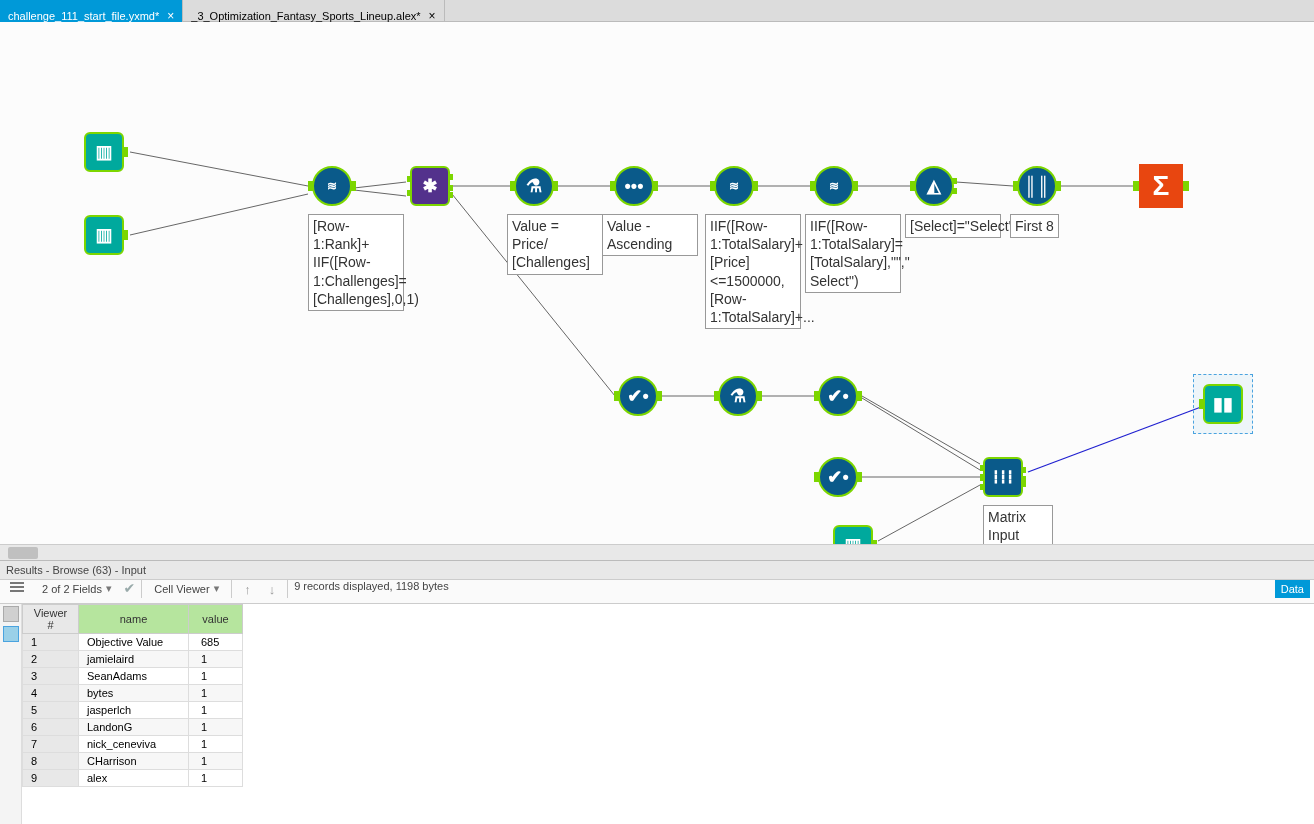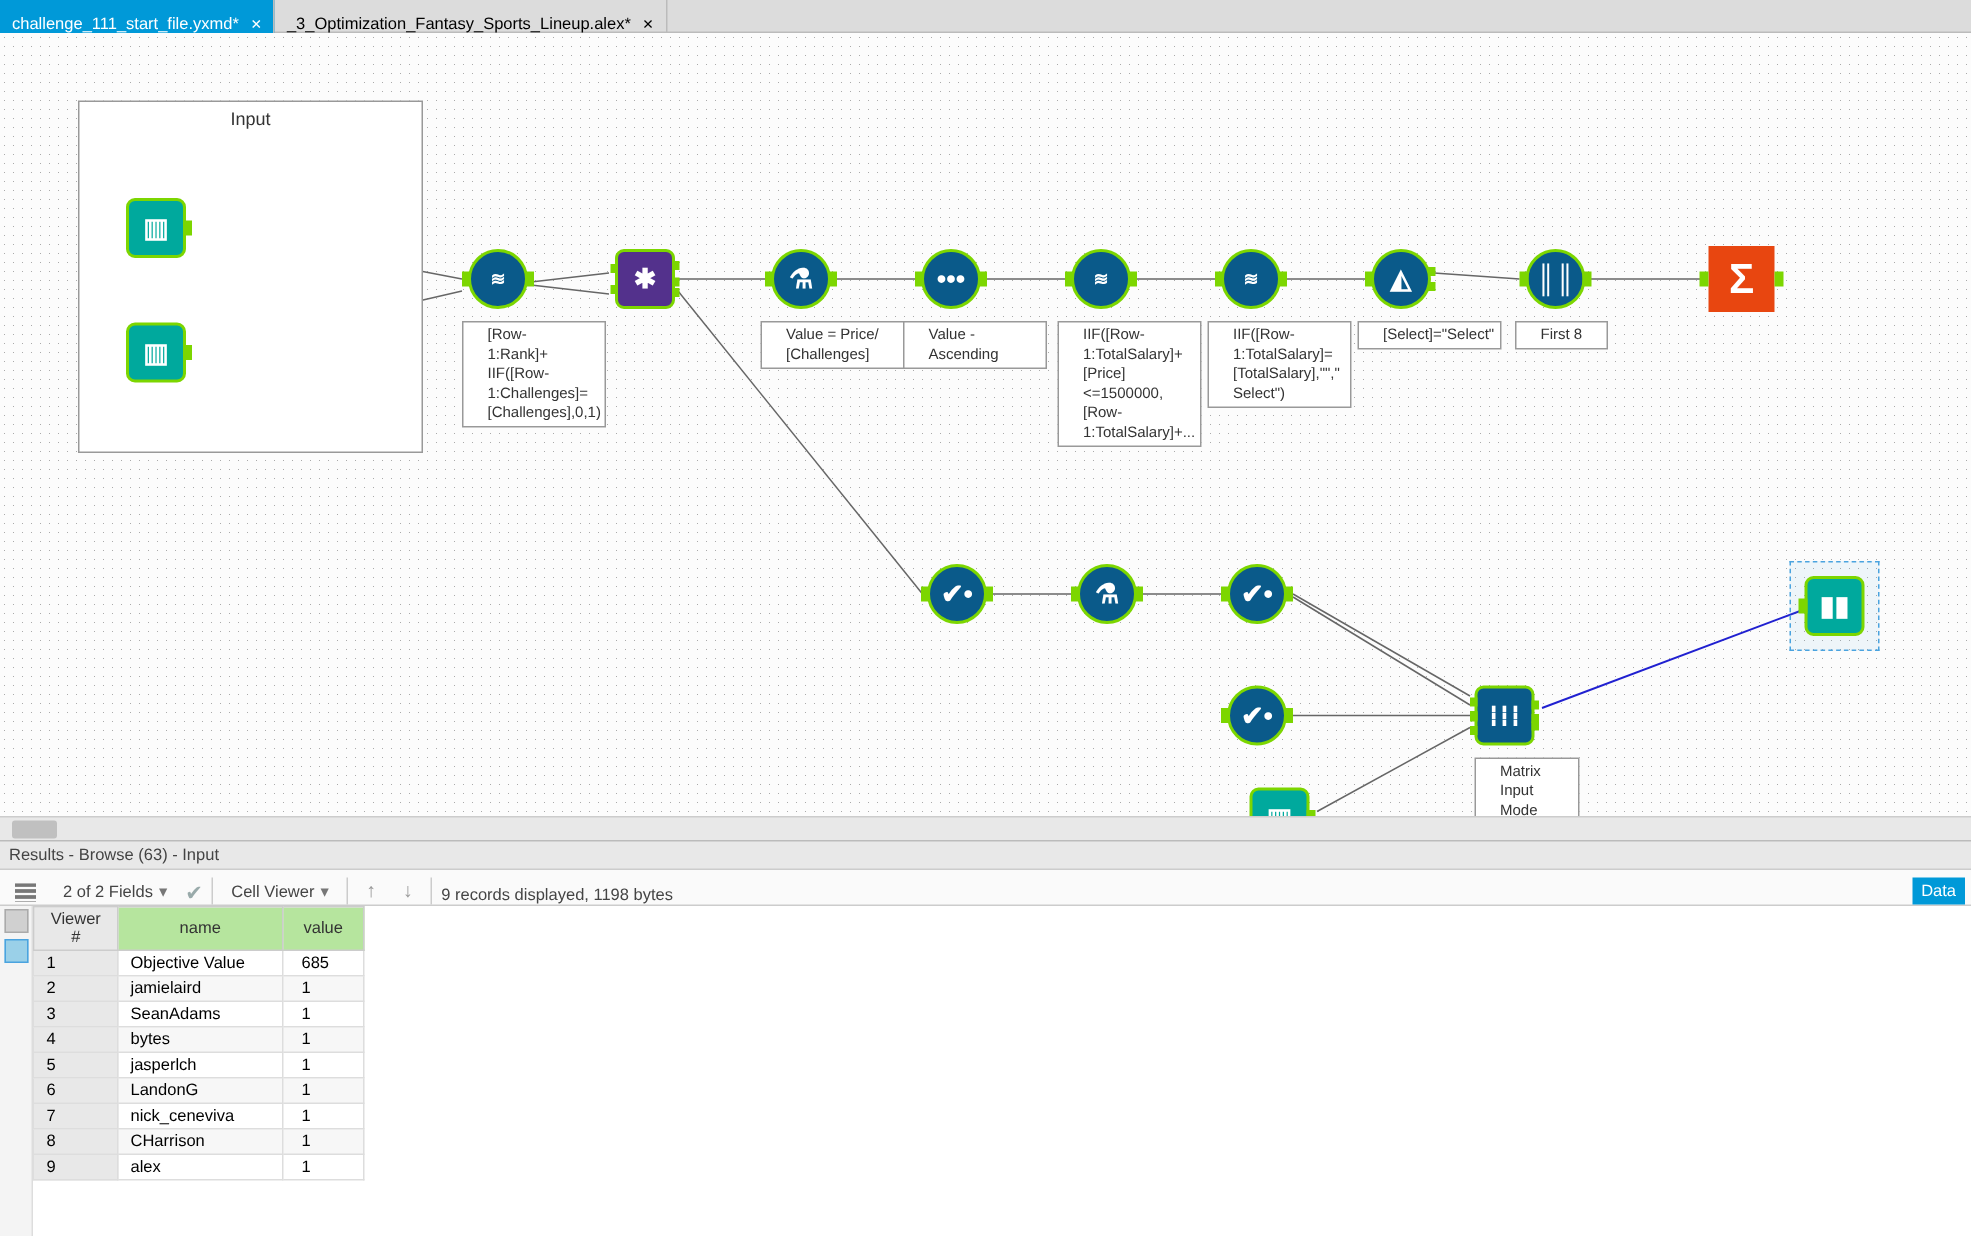--- a/index.html
+++ b/index.html
@@ -25,31 +25,31 @@
 .tool.square { border-radius: 6px; }
 .tool.purple { background: #53318c; }
 .tool.teal { background: #00a99d; border-radius: 6px; }
 .tool.red { background: #e84610; border-radius: 0; border: none; width: 44px; height: 44px; }
 .tool.opt { background: #0a5a8a; border-radius: 6px; }
 .port-in { position:absolute; left:-6px; top:50%; transform:translateY(-50%); width:6px; height:10px; background:#7cd600; }
 .port-out { position:absolute; right:-6px; top:50%; transform:translateY(-50%); width:6px; height:10px; background:#7cd600; }
 .port-small { position:absolute; width:5px; height:6px; background:#7cd600; }
 
 
-.annot { position: absolute; background: #fff; border: 1px solid #999; padding: 2px 16px; font-size: 10px; color: #333; line-height: 1.3; max-width: 96px; }
+.annot { position: absolute; background: #fff; border: 1px solid #999; padding: 2px 4px; font-size: 14px; color: #333; line-height: 1.3; max-width: 96px; }
 
 
 svg.wires { position: absolute; top:0; left:0; width:100%; height:100%; pointer-events:none; }
 
 
 .sel-box { position:absolute; border: 1px dashed #4aa3df; background: rgba(74,163,223,0.08); }
 
 
 .results-header { height: 20px; background: #e8e8e8; border-top: 1px solid #bbb; border-bottom:1px solid #ccc; display:flex; align-items:center; padding:0 6px; color:#444; font-size:11px; }
-.results-toolbar { height: 24px; background: #fafafa; border-bottom:1px solid #ccc; display:flex; align-items:flex-end; padding:0 4px; gap:6px; font-size:11px; color:#444; }
+.results-toolbar { height: 24px; background: #fafafa; border-bottom:1px solid #ccc; display:flex; align-items:flex-start; padding:0 4px; gap:6px; font-size:11px; color:#444; }
 .results-toolbar .btn { display:flex; align-items:center; padding:2px 6px; cursor:pointer; }
 .results-toolbar .sep { width:1px; height:18px; background:#ccc; }
 .results-toolbar .dropdown-arrow::after { content:"▾"; margin-left:4px; color:#777; }
 .arrow-up::before { content:"↑"; color:#999; font-size:13px; }
 .arrow-down::before { content:"↓"; color:#999; font-size:13px; }
 .right-pill { margin-left:auto; background:#0099d8; color:#fff; padding:3px 6px; }
 
 .results-body { display:flex; height: 220px; background:#fff; }
 .results-side { width: 22px; background:#f4f4f4; border-right:1px solid #ddd; display:flex; flex-direction:column; align-items:center; gap:4px; padding-top:2px; }
 .side-icon { width:16px; height:16px; background:#d0d0d0; border:1px solid #aaa; }
@@ -104,23 +104,20 @@
     <path d="M452 172 L615 374" stroke="#666" fill="none" stroke-width="1"></path>
     <path d="M662 374 L715 374" stroke="#666" fill="none" stroke-width="1"></path>
     <path d="M762 374 L815 374" stroke="#666" fill="none" stroke-width="1"></path>
     <path d="M862 376 L980 448" stroke="#666" fill="none" stroke-width="1"></path>
     <path d="M862 455 L980 455" stroke="#666" fill="none" stroke-width="1"></path>
     <path d="M878 519 L980 463" stroke="#666" fill="none" stroke-width="1"></path>
     <path d="M1028 450 L1201 385" stroke="#2020d0" fill="none" stroke-width="1.3"></path>
     <path d="M862 374 L980 442" stroke="#666" fill="none" stroke-width="1"></path>
   </svg>
 
-  <div class="group-box" style="left:52px; top:45px; width:230px; height:235px;">
-    <div class="group-label">Input</div>
-  </div>
 
   <div class="tool teal" style="left:84px; top:110px;">
       <span class="ticon">▥</span>
       <span class="port-out"></span>
     </div>
   <div class="tool teal" style="left:84px; top:193px;">
       <span class="ticon">▥</span>
       <span class="port-out"></span>
     </div>
 

